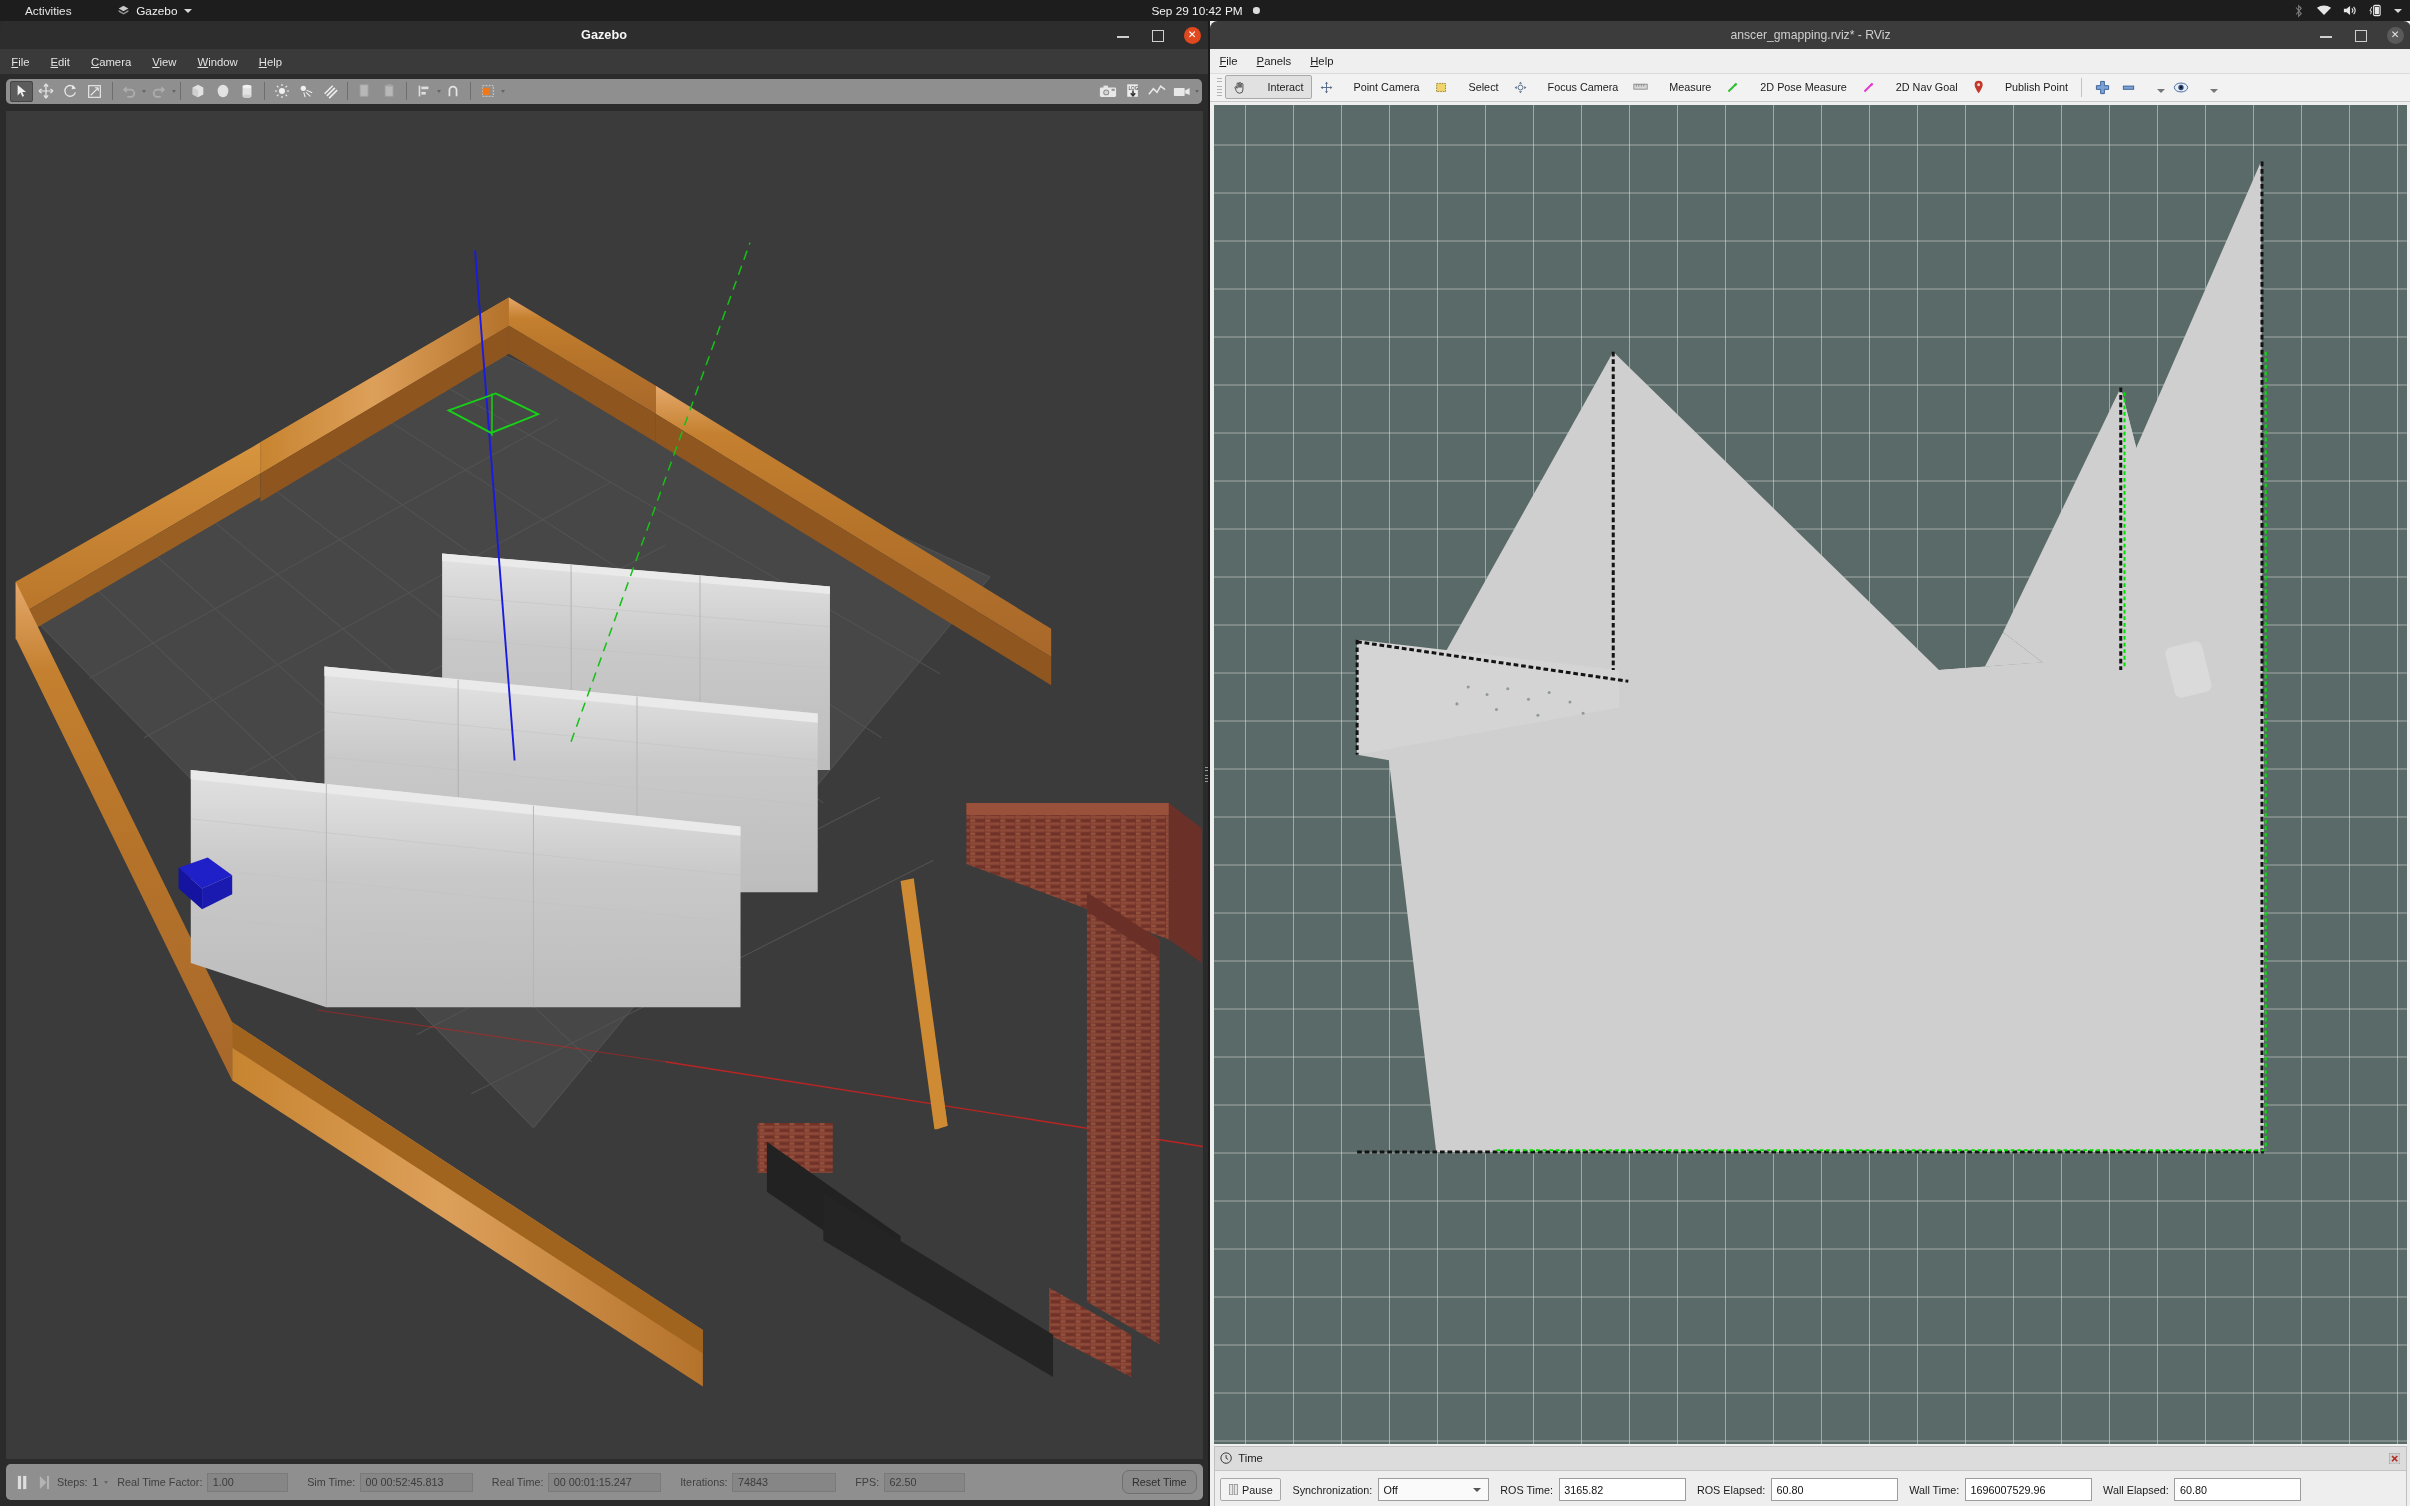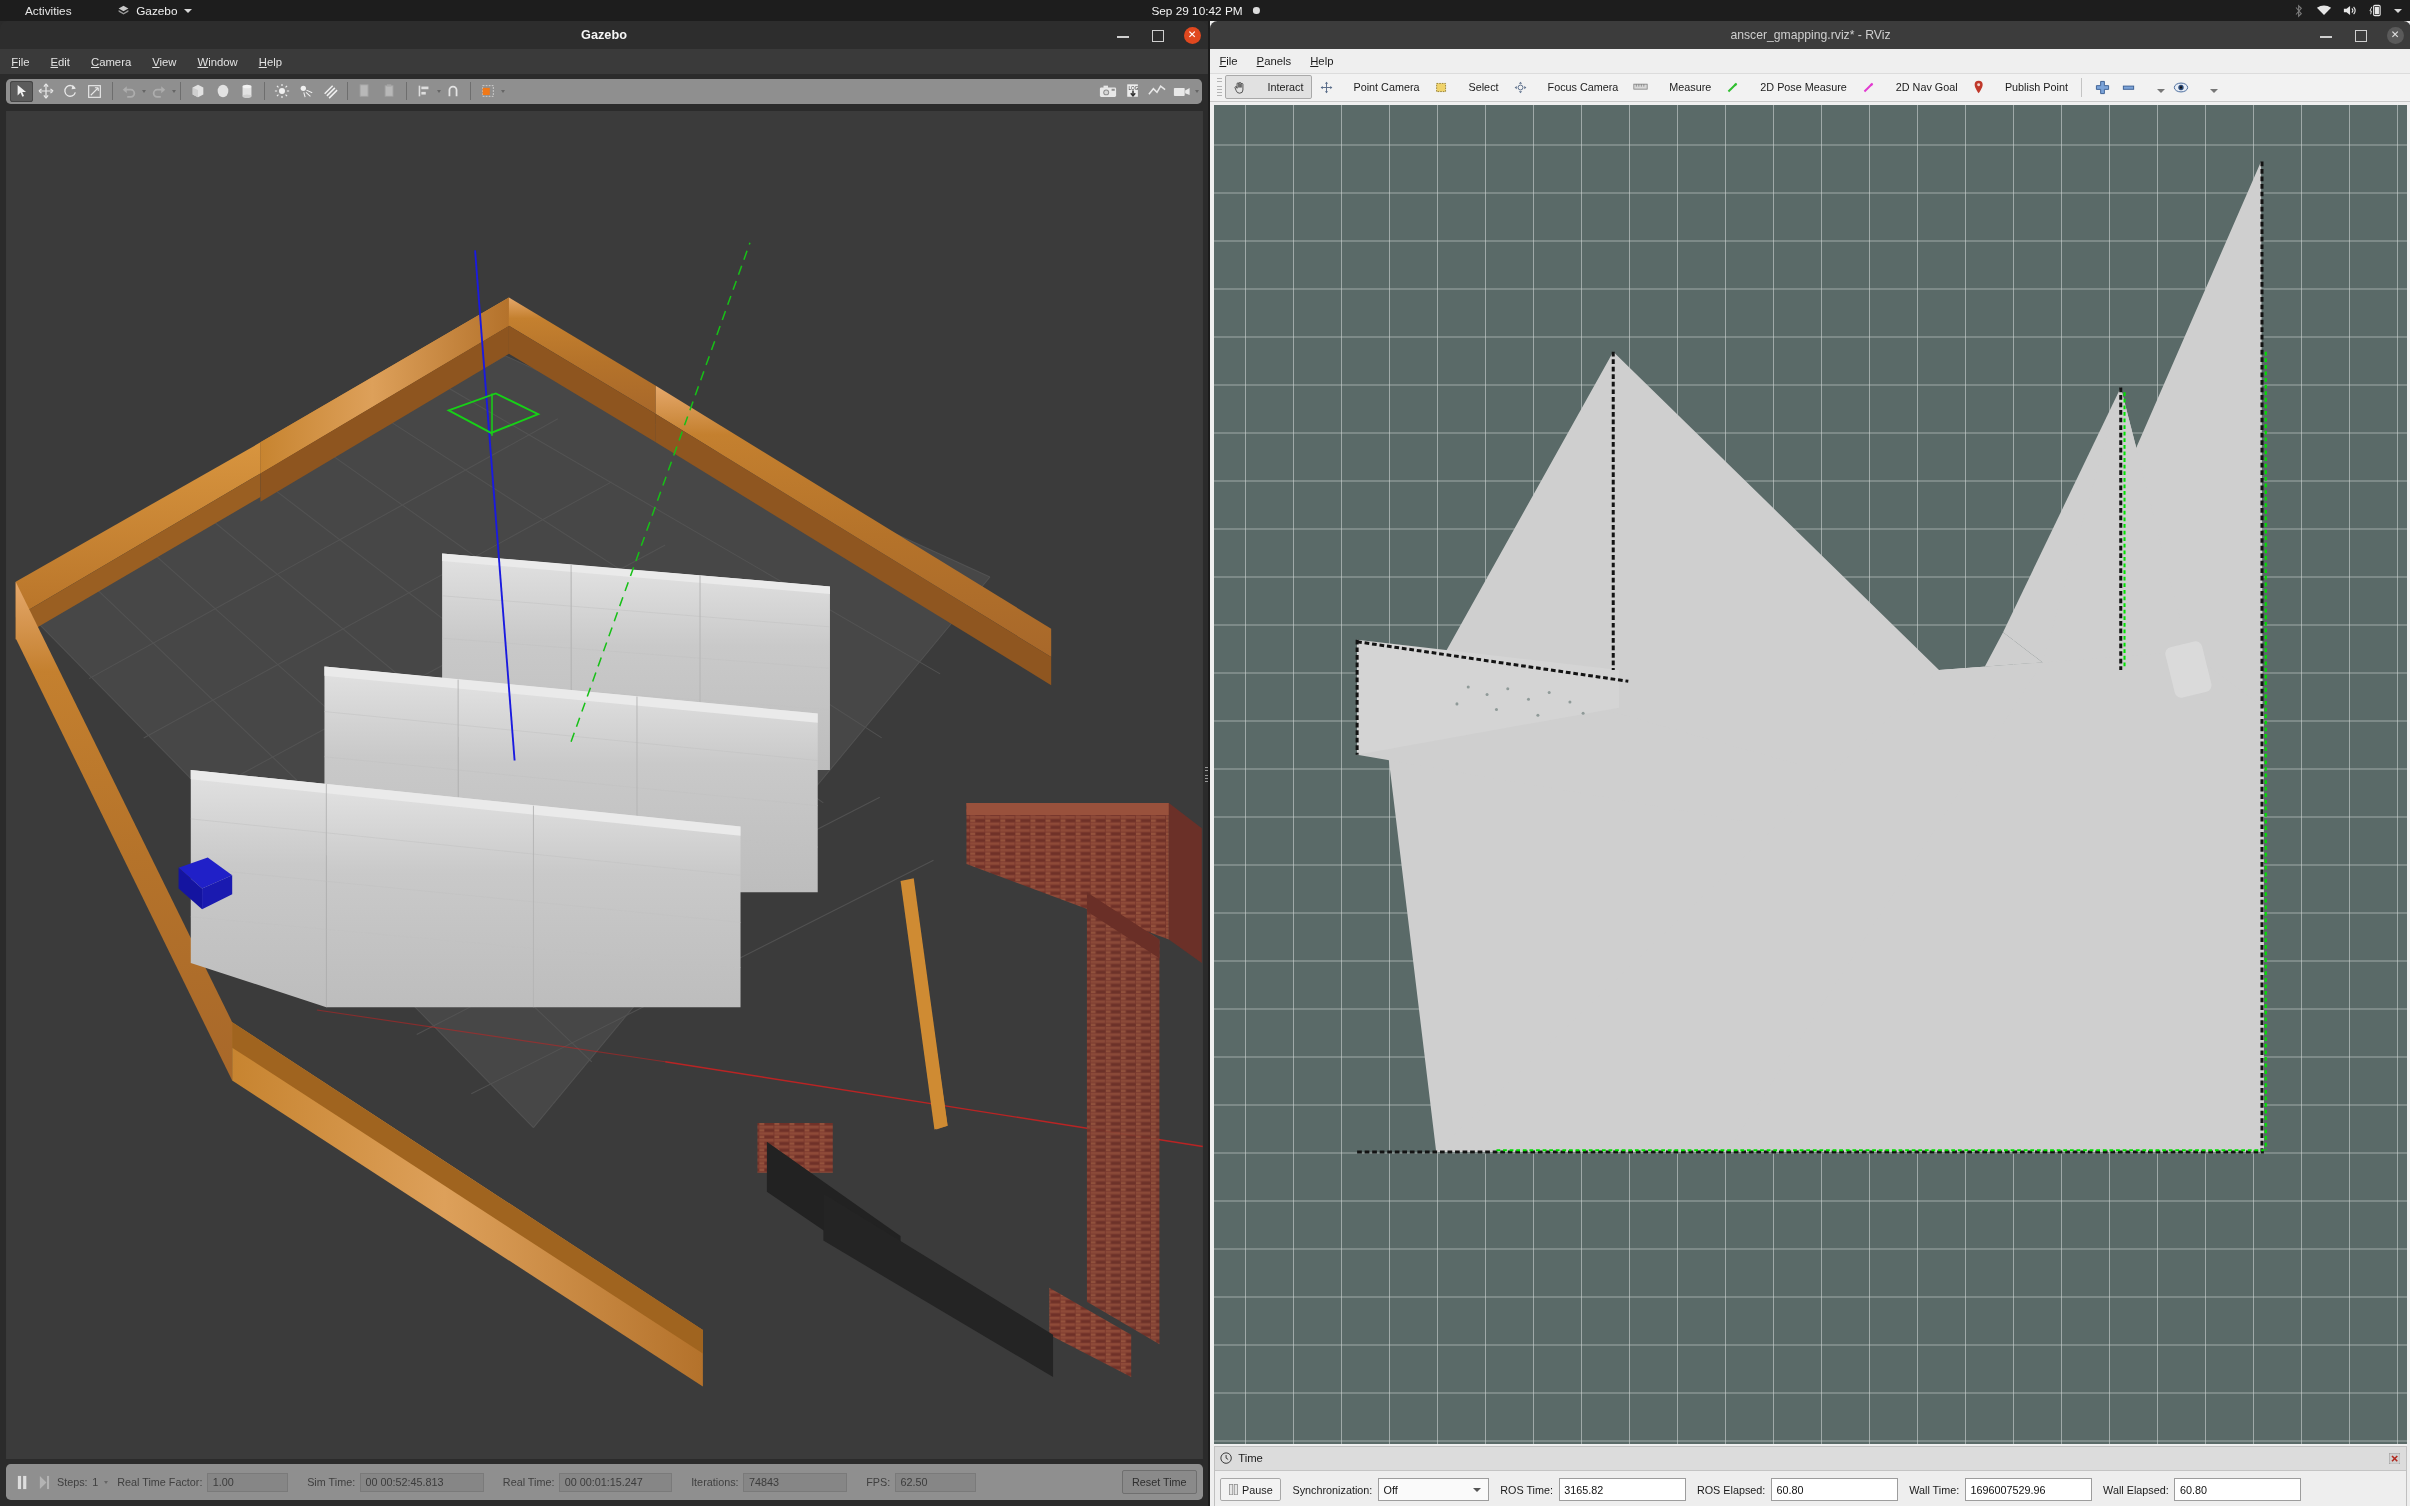--- a/index.html
+++ b/index.html
@@ -65,21 +65,21 @@
     background:#8f8f8f; border-radius:4.7px; display:flex; align-items:center;
     padding:0 5.6px; gap:0px; }
   .sb-label { font-size:10.8px; color:#404040; margin-right:4.7px; }
   .sb-field { background:#868686; border:0.9px solid #7a7a7a; height:19px;
     display:flex; align-items:center; padding:0 4.7px; font-size:10.8px;
     color:#3c3c3c; margin-right:19px; }
   .sb-ctrl { width:21px; height:21px; display:flex; align-items:center;
     justify-content:center; margin-right:1.9px; }
   #sb-reset { margin-left:auto; background:#8a8a8a; border:0.9px solid #6f6f6f;
     height:24.5px; padding:0 9.4px; display:flex; align-items:center;
-    font-size:10.8px; color:#2e2e2e; border-radius:2px; }
+    font-size:10.8px; color:#2e2e2e; border-radius:7px; }
 
   
   #rviz { position:absolute; left:1210px; top:21px; width:1201px; height:1486px;
     background:#efefef; }
   #rv-title { height:28px; background:#3c3c3c; position:relative;
     display:flex; align-items:center; justify-content:center;
     border-top-left-radius:7.5px; border-top-right-radius:7.5px; }
   #rv-title-text { font-size:12.2px; color:#cfcfcf; }
   #rv-menu { height:24.5px; background:#efefef; display:flex; align-items:center;
     padding-left:9.4px; gap:19px; border-bottom:0.9px solid #dcdcdc; }
@@ -515,21 +515,21 @@
             <polygon points="2,1 9,8 2,15" fill="#b3b3b3"></polygon>
             <rect x="9.6" y="1" width="2.2" height="14" fill="#b3b3b3"></rect>
           </svg>
       </div>
       <span class="sb-label">Steps:</span>
       <span class="sb-label">1</span>
       <span class="tb-caret" style="margin-right:9.4px"></span>
       <span class="sb-label">Real Time Factor:</span>
       <span class="sb-field" style="width:81px">1.00</span>
       <span class="sb-label">Sim Time:</span>
-      <span class="sb-field" style="width:124px">00 00:52:45.813</span>
+      <span class="sb-field" style="width:113px">00 00:52:45.813</span>
       <span class="sb-label">Real Time:</span>
       <span class="sb-field" style="width:113px">00 00:01:15.247</span>
       <span class="sb-label">Iterations:</span>
       <span class="sb-field" style="width:104px">74843</span>
       <span class="sb-label">FPS:</span>
       <span class="sb-field" style="width:81px">62.50</span>
       <div id="sb-reset">Reset Time</div>
     </div>
   </div>
 </div>

